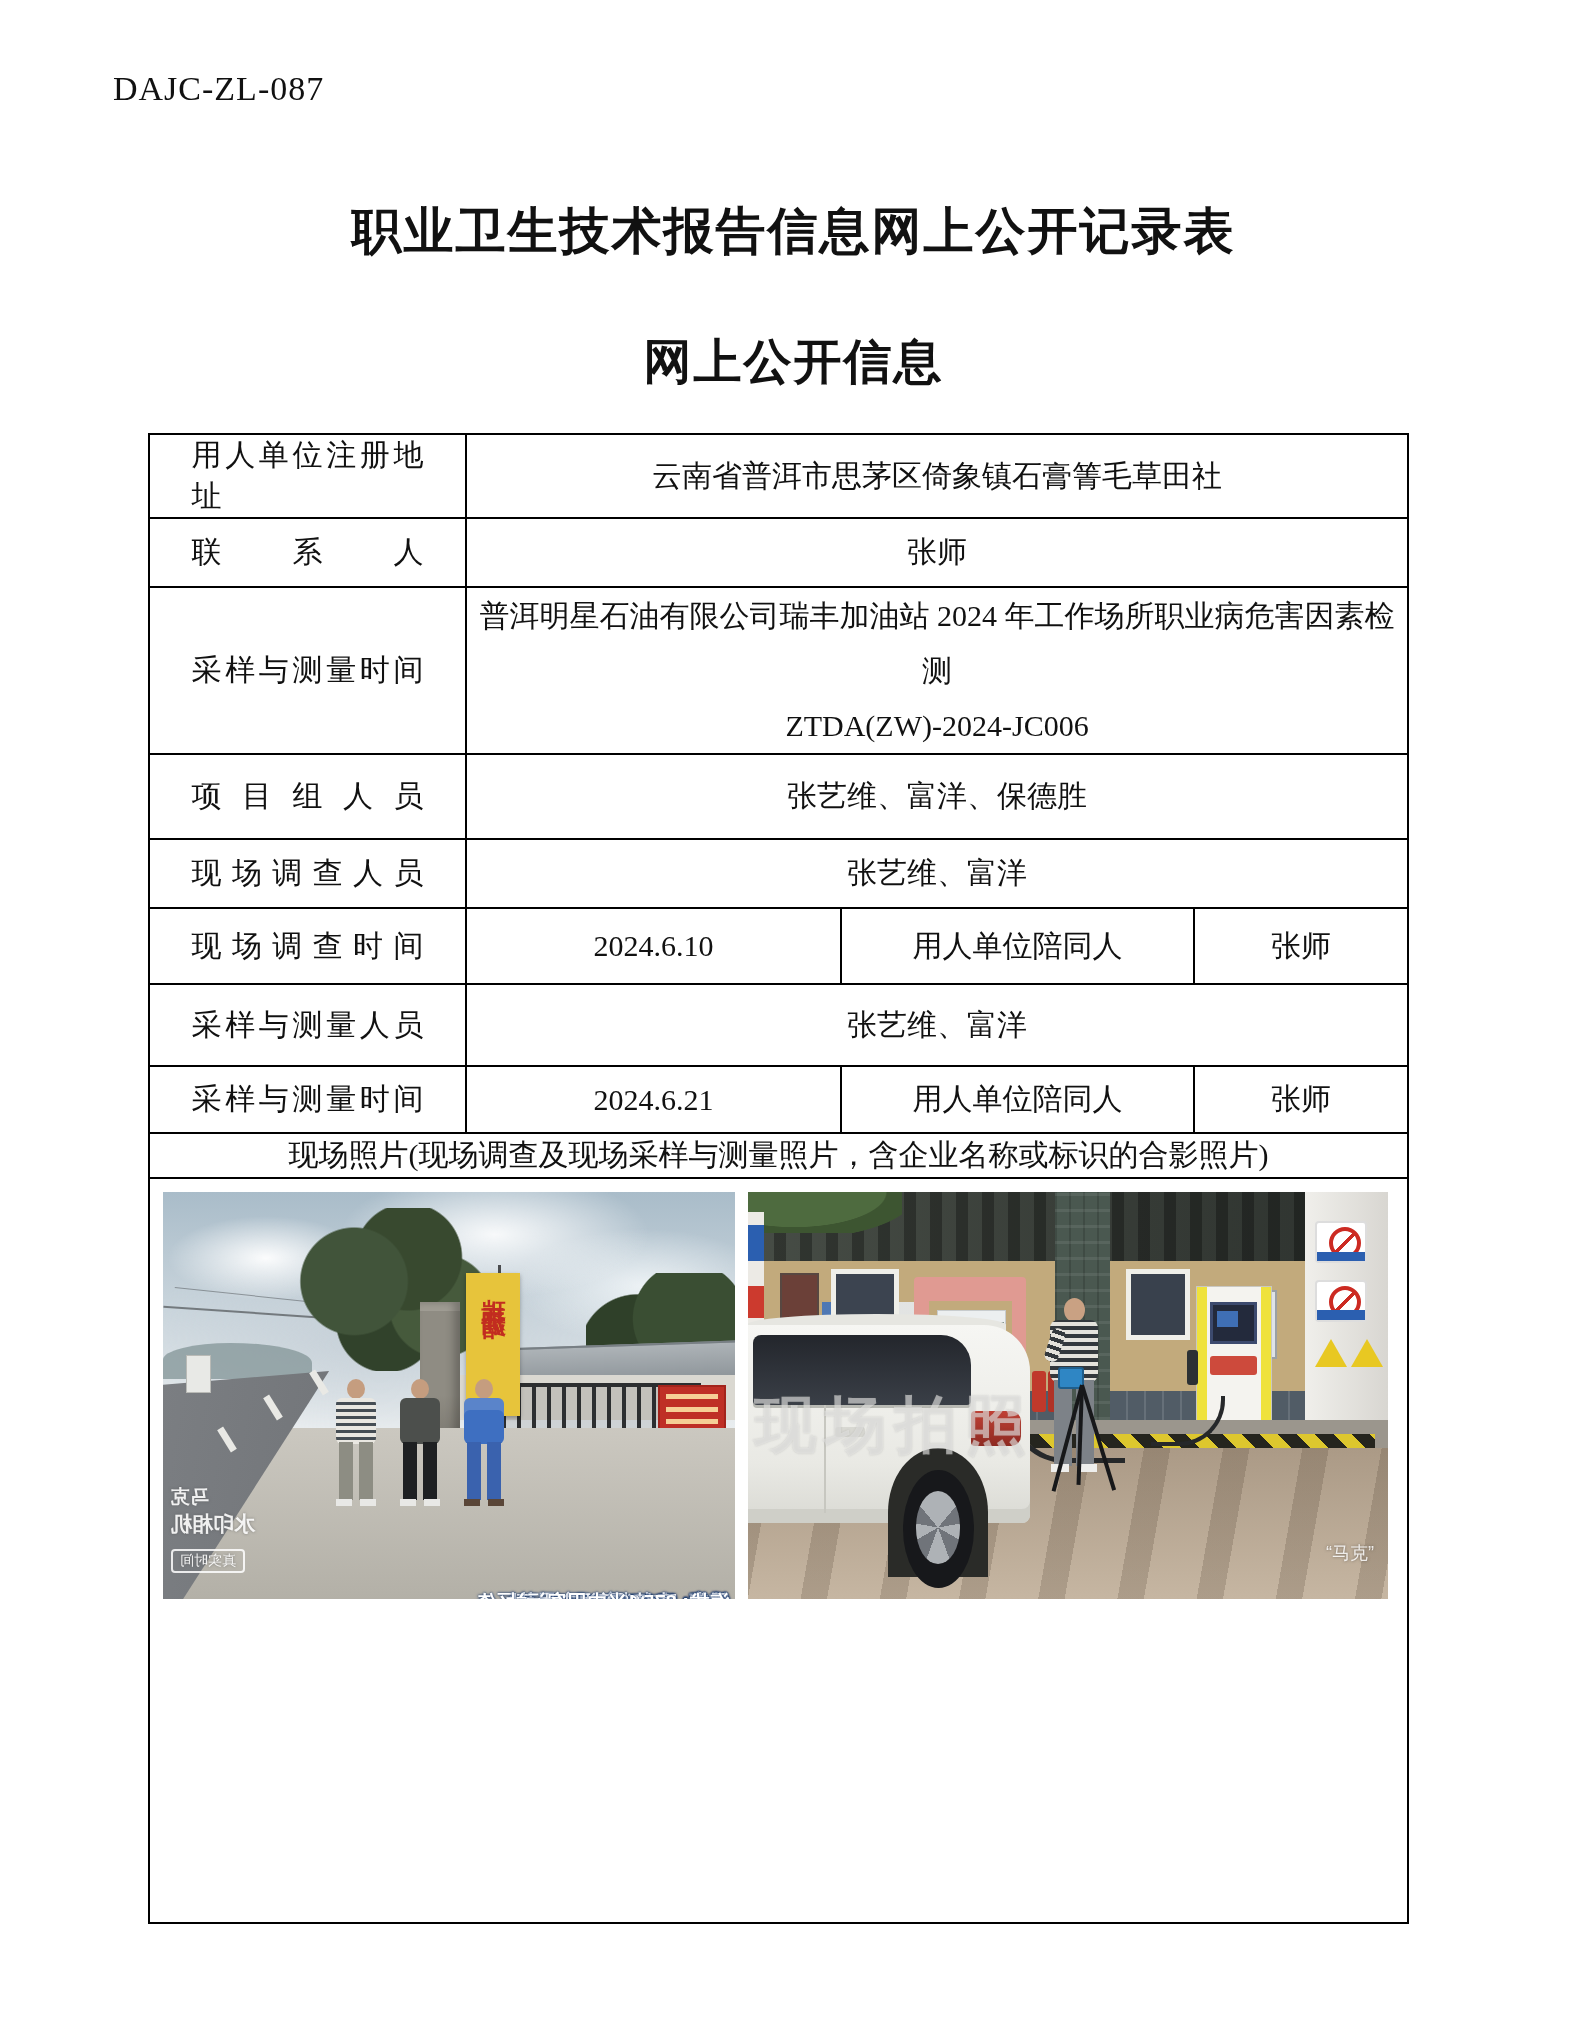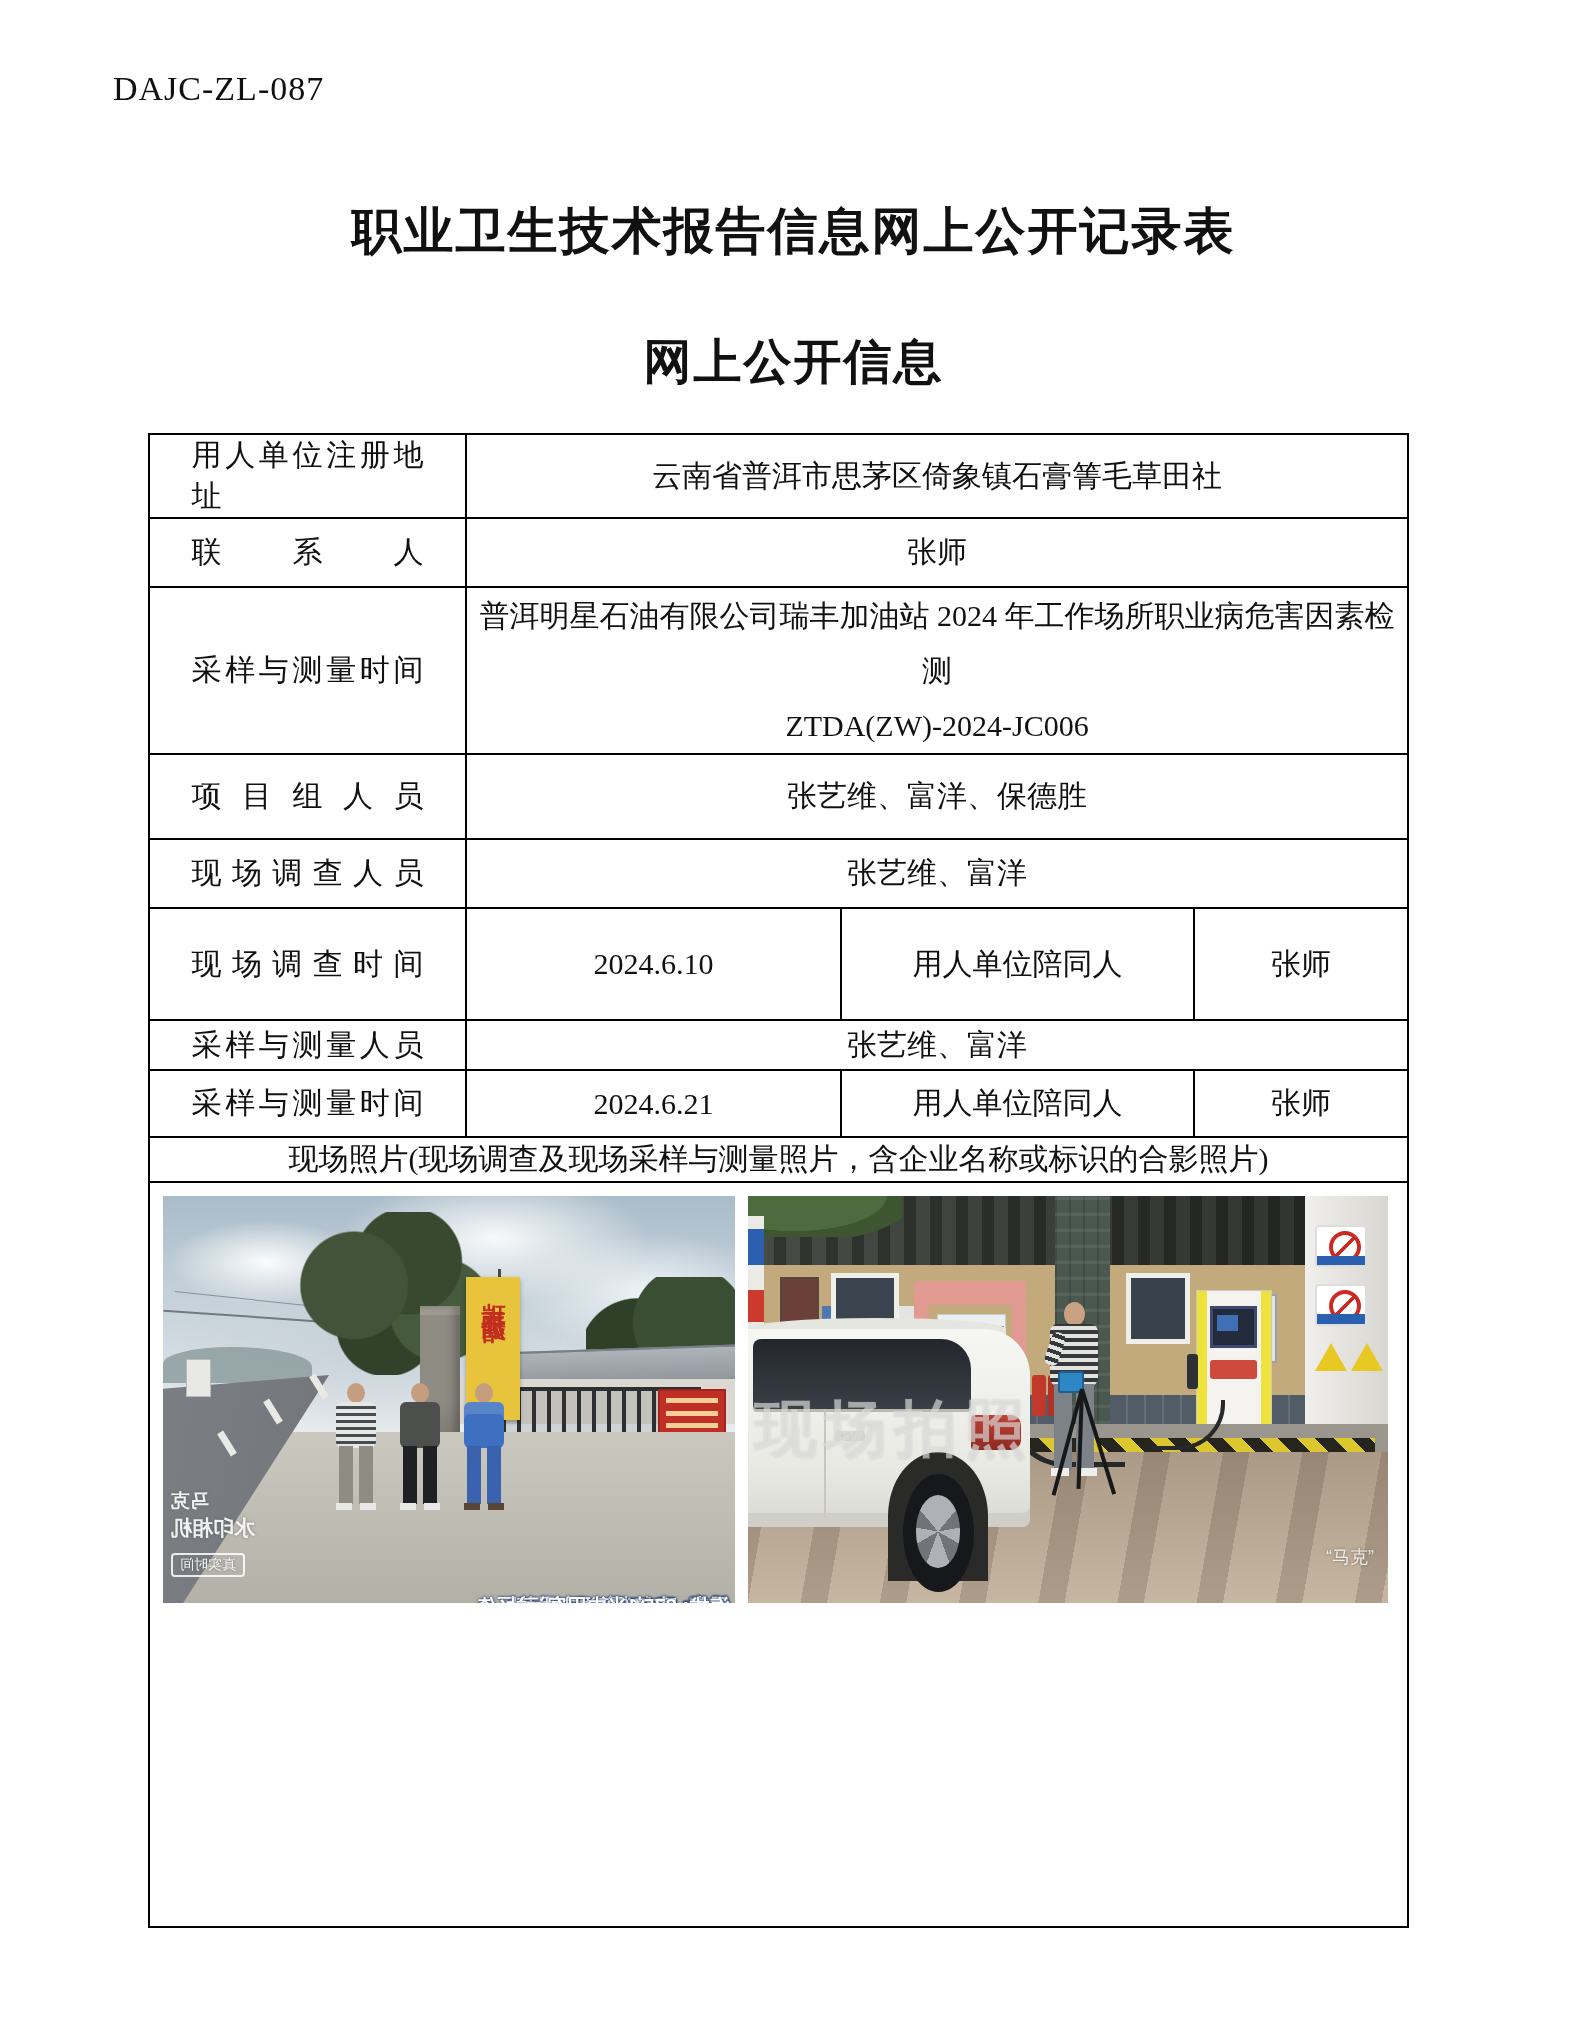--- a/index.html
+++ b/index.html
@@ -223,27 +223,27 @@
       </td>
     </tr>
     <tr style="height:85px">
       <td><span class="lbl-just">项目组人员</span></td>
       <td colspan="3">张艺维、富洋、保德胜</td>
     </tr>
     <tr style="height:69px">
       <td><span class="lbl-just">现场调查人员</span></td>
       <td colspan="3">张艺维、富洋</td>
     </tr>
-    <tr style="height:112px">
+    <tr style="height:76px">
       <td><span class="lbl-just">现场调查时间</span></td>
       <td>2024.6.10</td>
       <td>用人单位陪同人</td>
       <td>张师</td>
     </tr>
-    <tr style="height:50px">
+    <tr style="height:82px">
       <td><span class="lbl-just">采样与测量人员</span></td>
       <td colspan="3">张艺维、富洋</td>
     </tr>
     <tr style="height:67px">
       <td><span class="lbl-just">采样与测量时间</span></td>
       <td>2024.6.21</td>
       <td>用人单位陪同人</td>
       <td>张师</td>
     </tr>
     <tr style="height:45px">

